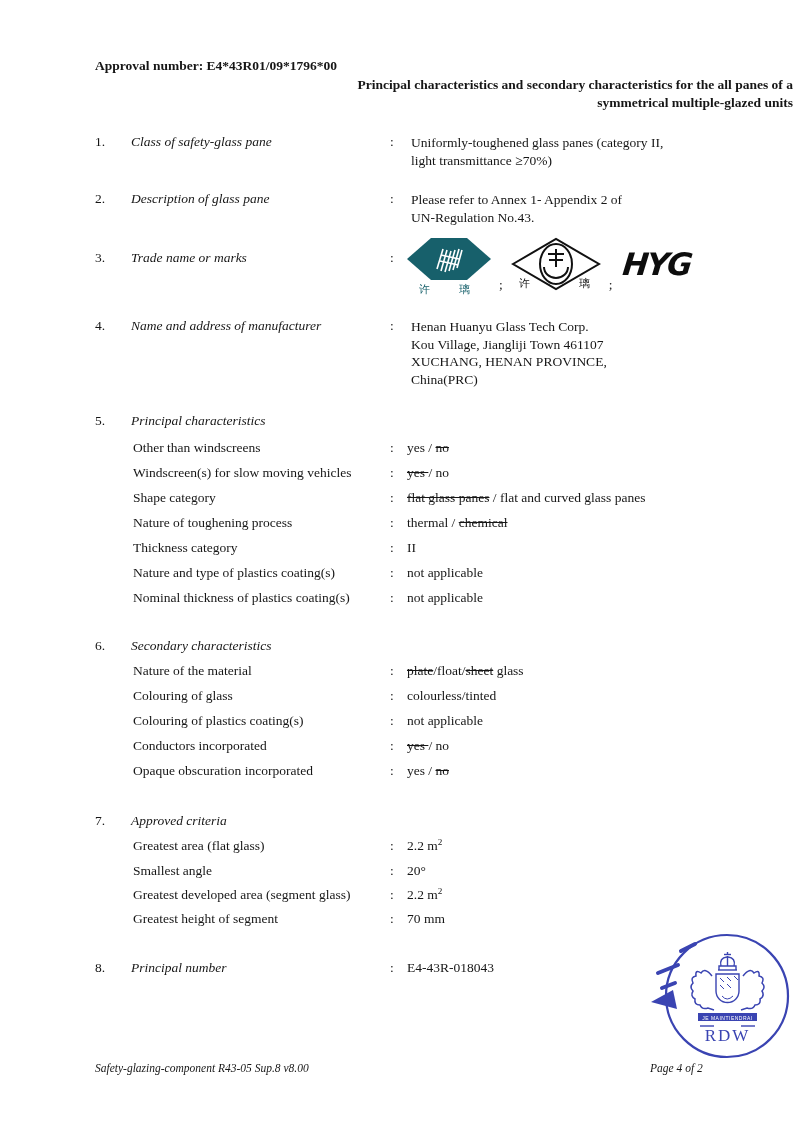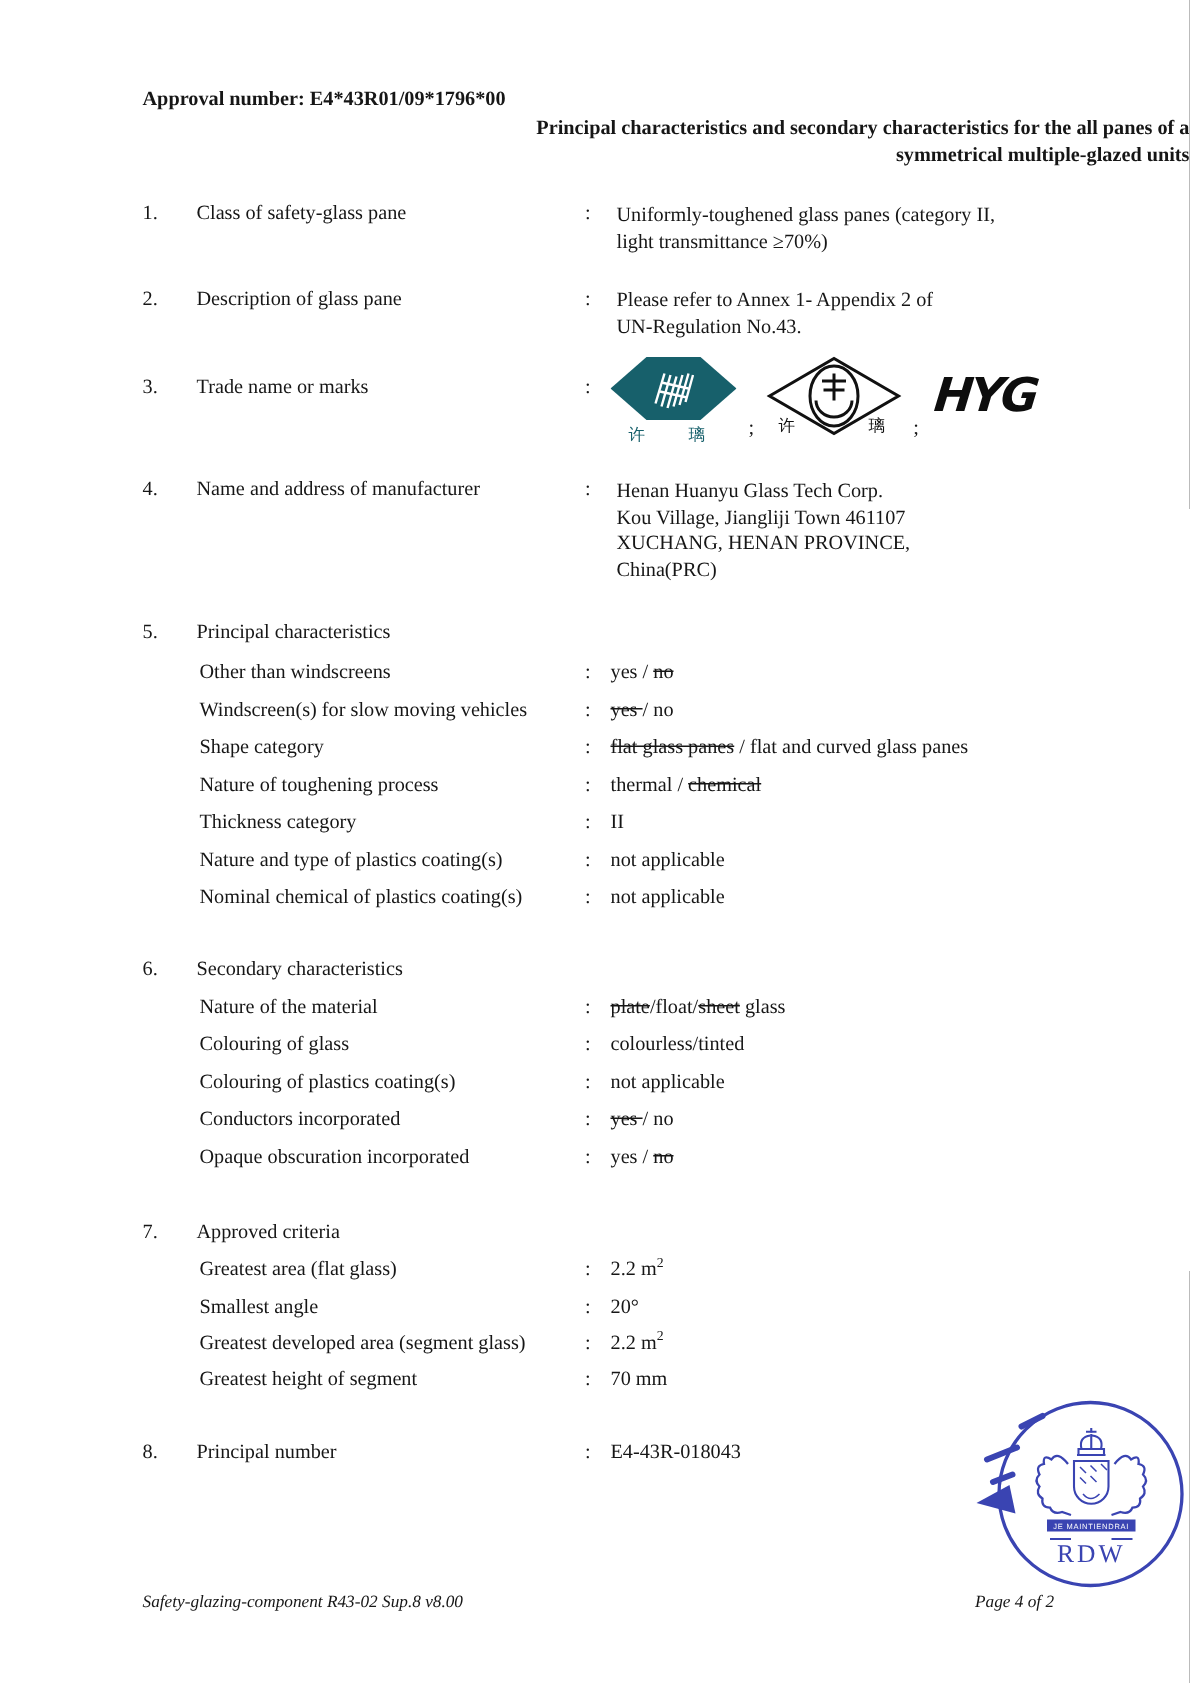--- a/index.html
+++ b/index.html
@@ -6,21 +6,21 @@
   .page{
     position:relative;width:793px;height:1122px;margin:0 auto;background:#ffffff;
     font-family:"Liberation Serif","DejaVu Serif",serif;
     font-size:13.5px;color:#161616;overflow:hidden;
   }
   .abs{position:absolute;}
   .bold{font-weight:bold;}
   .pre{white-space:pre-line;line-height:17.5px;}
   .irow,.srow{position:absolute;left:0;width:100%;height:0;overflow:visible;}
   .num{position:absolute;left:95px;white-space:nowrap;}
-  .lbl1{position:absolute;left:131px;white-space:nowrap;}
+  .lbl1{position:absolute;left:131px;white-space:nowrap;font-style:italic;}
   .lbl{position:absolute;left:133px;white-space:nowrap;}
   .colon{position:absolute;left:390px;}
   .val{position:absolute;left:407px;white-space:nowrap;}
   .valml{position:absolute;left:411px;}
   s{text-decoration:line-through;}
   sup{font-size:0.68em;line-height:0;}
   
   #approval{top:38px;left:95px;margin-top:20px;}
   #title{top:76px;left:0;width:100%;text-align:right;line-height:17.5px;}
   
@@ -153,21 +153,21 @@
     <span class="lbl">Thickness category</span>
     <span class="colon">:</span>
     <span class="val"><span>II</span></span>
   </div>
   <div class="srow" id="r5-5">
     <span class="lbl">Nature and type of plastics coating(s)</span>
     <span class="colon">:</span>
     <span class="val"><span>not applicable</span></span>
   </div>
   <div class="srow" id="r5-6">
-    <span class="lbl">Nominal chemical of plastics coating(s)</span>
+    <span class="lbl">Nominal thickness of plastics coating(s)</span>
     <span class="colon">:</span>
     <span class="val"><span>not applicable</span></span>
   </div>
 
   <div class="irow" id="i6h">
     <span class="num">6.</span>
     <span class="lbl1">Secondary characteristics</span>
   </div>
   <div class="srow" id="r6-0">
     <span class="lbl">Nature of the material</span>
@@ -261,16 +261,16 @@
       </g>
 
       <rect x="50" y="83" width="59" height="8" fill="#3a44b2"></rect>
       <text x="79.5" y="89.5" text-anchor="middle" font-size="5" fill="#ffffff" font-family="'Liberation Sans',sans-serif" letter-spacing="0.5">JE MAINTIENDRAI</text>
       <line x1="52" y1="96" x2="66" y2="96" stroke="#3a44b2" stroke-width="1.4"></line>
       <line x1="93" y1="96" x2="107" y2="96" stroke="#3a44b2" stroke-width="1.4"></line>
       <text x="79.5" y="111" text-anchor="middle" font-size="17" fill="#3a44b2" font-family="'Liberation Serif',serif" letter-spacing="2">RDW</text>
     </svg>
   </div>
 
-  <div class="abs" id="footer-left">Safety-glazing-component R43-02 Sup.8 v8.00</div>
+  <div class="abs" id="footer-left">Safety-glazing-component R43-05 Sup.8 v8.00</div>
   <div class="abs" id="footer-right">Page 4 of 2</div>
 
 </div>
 
 </body></html>

